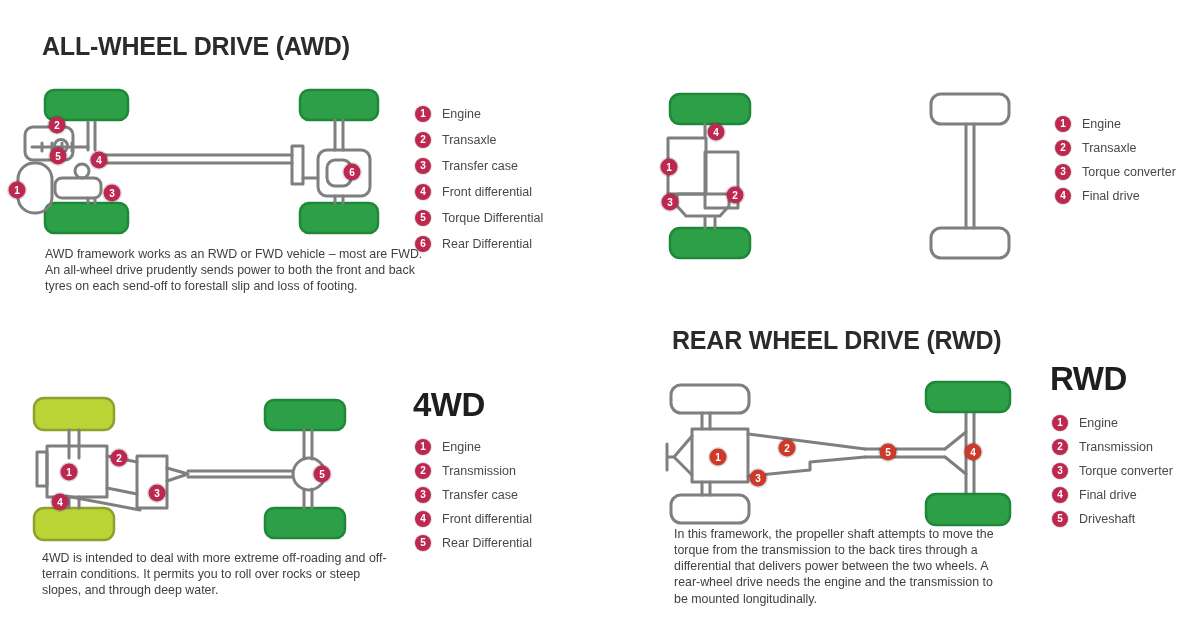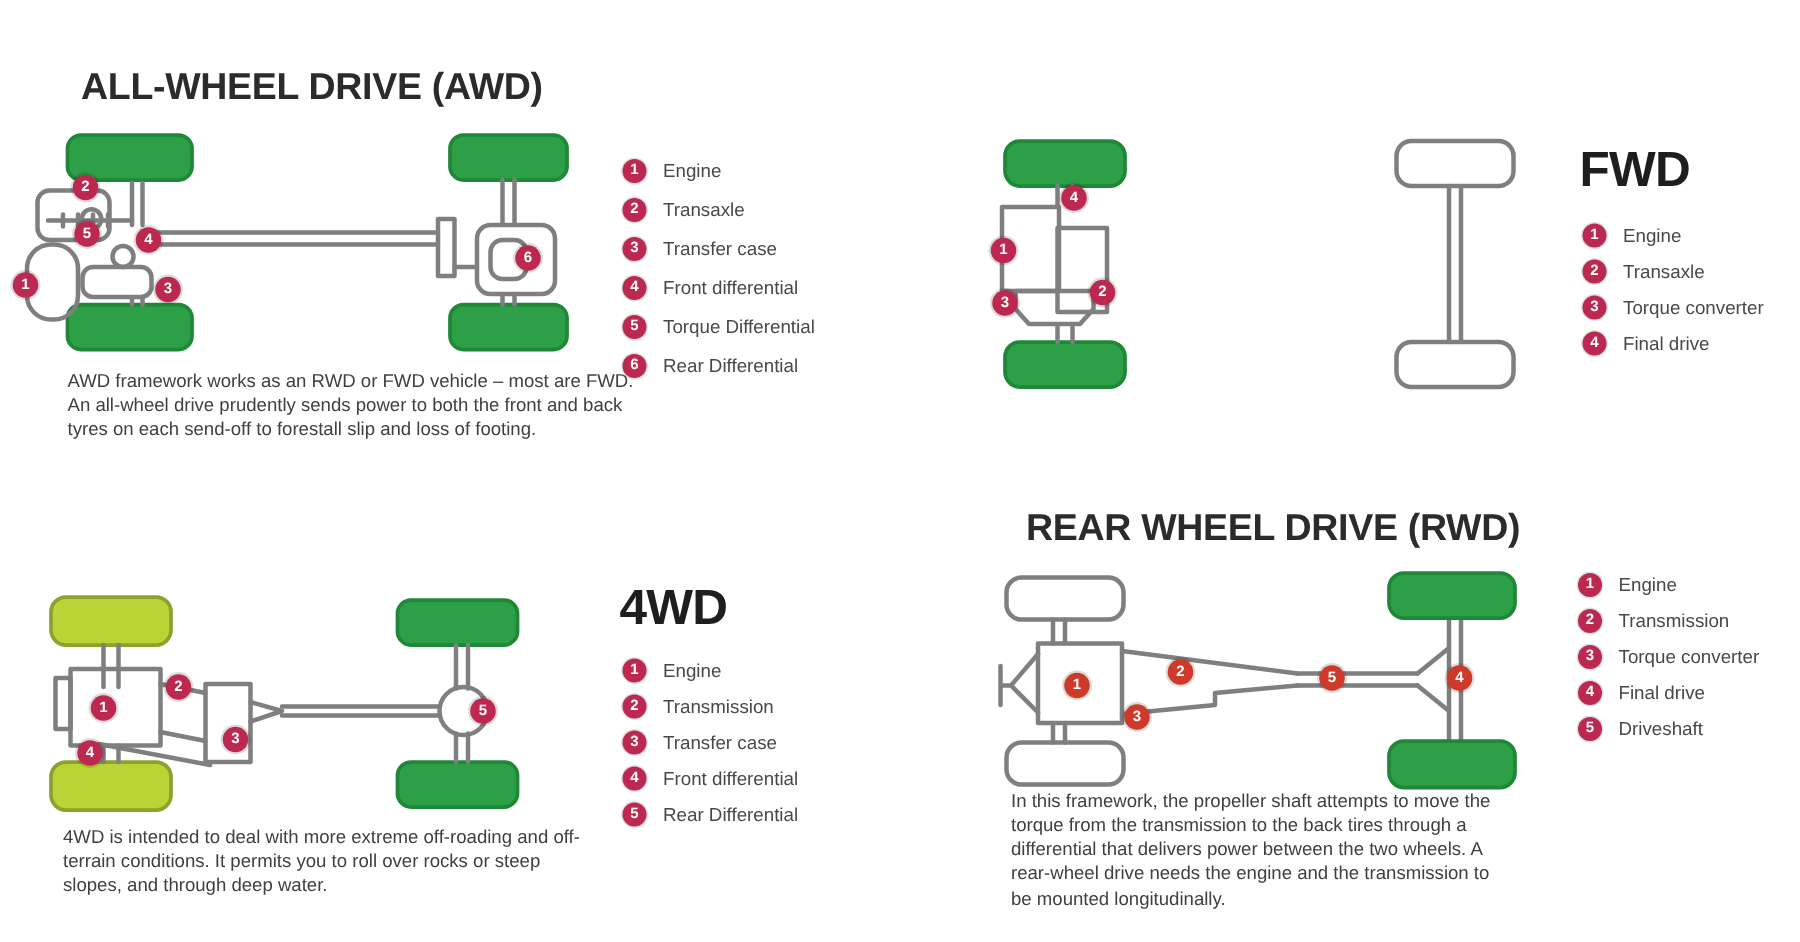--- a/index.html
+++ b/index.html
@@ -6,21 +6,21 @@
     --wheel-green:#2da047; --wheel-green-edge:#1f8738;
     --wheel-lime:#bbd435;  --wheel-lime-edge:#8ba32e;
     --outline-gray:#7f7f7f;
     --badge-crimson:#bd2851; --badge-red:#cd3a29;
     --title-text:#2b2b2b; --body-text:#3f3f3f; --legend-text:#484848;
   }
   html,body{margin:0;padding:0;background:#fff;}
   #canvas{position:relative;width:1200px;height:628px;background:#ffffff;
           font-family:"Liberation Sans",sans-serif;overflow:hidden;}
   .quad{position:absolute;}
-  .qtitle{position:absolute;margin:16px;font-size:25px;font-weight:700;color:var(--title-text);
+  .qtitle{position:absolute;margin:4px;font-size:25px;font-weight:700;color:var(--title-text);
           letter-spacing:-0.2px;white-space:nowrap;}
   .diagram{position:absolute;}
   .diagram svg{display:block;}
   .ln{fill:none;stroke:var(--outline-gray);stroke-width:3;stroke-linecap:round;stroke-linejoin:round;}
   .wg{fill:var(--wheel-green);stroke:var(--wheel-green-edge);stroke-width:2.5;}
   .wl{fill:var(--wheel-lime);stroke:var(--wheel-lime-edge);stroke-width:2.5;}
   .ww{fill:#ffffff;stroke:var(--outline-gray);stroke-width:3;}
   .dbadge{position:absolute;width:17px;height:17px;border-radius:50%;
           background:var(--badge-crimson);color:#fff;font-size:10px;font-weight:700;
           display:flex;align-items:center;justify-content:center;
@@ -121,21 +121,20 @@
         <path class="ln" d="M311 44 V148 M319 44 V148"></path>
       </svg>
       <span class="dbadge" style="left:61px;top:52px">4</span>
       <span class="dbadge" style="left:14px;top:87px">1</span>
       <span class="dbadge" style="left:80px;top:115px">2</span>
       <span class="dbadge" style="left:15px;top:122px">3</span>
     </div>
 
 
     <aside class="legend" style="left:413px;top:96px">
-      <h3>FWD</h3>
       <div class="lrows rows-24" style="margin-top:19px">
         <div class="lrow">
           <span class="lbadge">1</span>
           <span class="llabel">Engine</span>
           </div>
         <div class="lrow">
           <span class="lbadge">2</span>
           <span class="llabel">Transaxle</span>
           </div>
         <div class="lrow">
@@ -225,20 +224,21 @@
       <span class="dbadge" style="left:58px;top:85px">1</span>
       <span class="dbadge" style="left:127px;top:76px">2</span>
       <span class="dbadge" style="left:98px;top:106px">3</span>
       <span class="dbadge" style="left:228px;top:80px">5</span>
       <span class="dbadge" style="left:313px;top:80px">4</span>
     </div>
 
     <p class="desc" style="left:34px;top:230px;width:326px">In this framework, the propeller shaft attempts to move the torque from the transmission to the back tires through a differential that delivers power between the two wheels. A rear-wheel drive needs the engine and the transmission to be mounted longitudinally.</p>
 
     <aside class="legend" style="left:410px;top:66px">
+      <h3>RWD</h3>
       <div class="lrows rows-24" style="margin-top:19px">
         <div class="lrow">
           <span class="lbadge">1</span>
           <span class="llabel">Engine</span>
           </div>
         <div class="lrow">
           <span class="lbadge">2</span>
           <span class="llabel">Transmission</span>
           </div>
         <div class="lrow">

